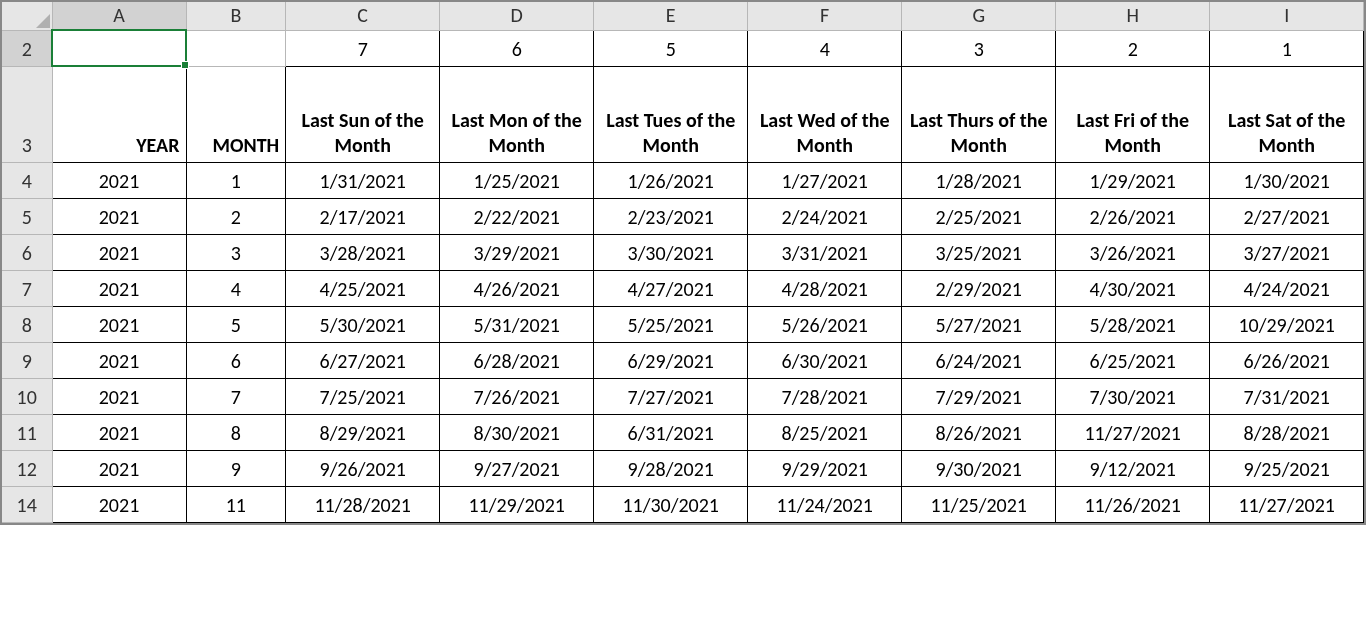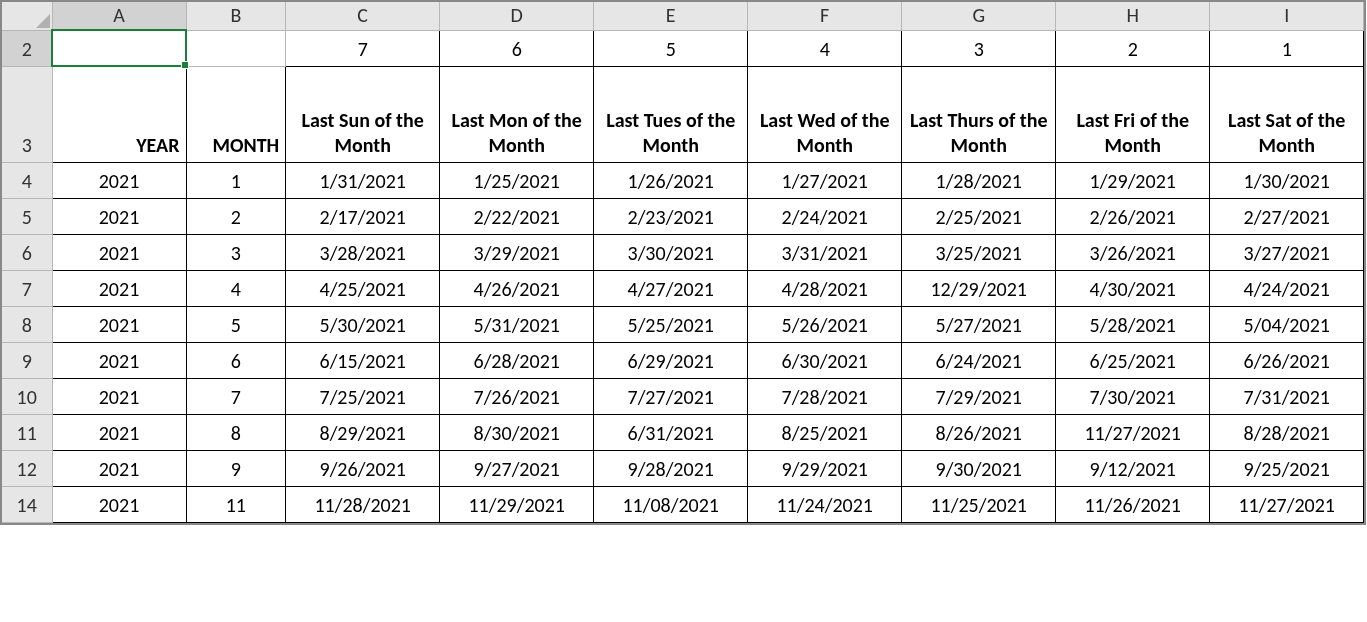--- a/index.html
+++ b/index.html
@@ -212,41 +212,41 @@
       <td class="cell">3/27/2021</td>
     </tr>
     <tr>
       <th class="row-head">7</th>
       <td class="cell">2021</td>
       <td class="cell">4</td>
       <td class="cell">4/25/2021</td>
       <td class="cell">4/26/2021</td>
       <td class="cell">4/27/2021</td>
       <td class="cell">4/28/2021</td>
-      <td class="cell">12/29/2021</td>
+      <td class="cell">2/29/2021</td>
       <td class="cell">4/30/2021</td>
       <td class="cell">4/24/2021</td>
     </tr>
     <tr>
       <th class="row-head">8</th>
       <td class="cell">2021</td>
       <td class="cell">5</td>
       <td class="cell">5/30/2021</td>
       <td class="cell">5/31/2021</td>
       <td class="cell">5/25/2021</td>
       <td class="cell">5/26/2021</td>
       <td class="cell">5/27/2021</td>
       <td class="cell">5/28/2021</td>
-      <td class="cell">5/04/2021</td>
+      <td class="cell">10/29/2021</td>
     </tr>
     <tr>
       <th class="row-head">9</th>
       <td class="cell">2021</td>
       <td class="cell">6</td>
-      <td class="cell">6/15/2021</td>
+      <td class="cell">6/27/2021</td>
       <td class="cell">6/28/2021</td>
       <td class="cell">6/29/2021</td>
       <td class="cell">6/30/2021</td>
       <td class="cell">6/24/2021</td>
       <td class="cell">6/25/2021</td>
       <td class="cell">6/26/2021</td>
     </tr>
     <tr>
       <th class="row-head">10</th>
       <td class="cell">2021</td>
@@ -282,21 +282,21 @@
       <td class="cell">9/30/2021</td>
       <td class="cell">9/12/2021</td>
       <td class="cell">9/25/2021</td>
     </tr>
     <tr>
       <th class="row-head">14</th>
       <td class="cell">2021</td>
       <td class="cell">11</td>
       <td class="cell">11/28/2021</td>
       <td class="cell">11/29/2021</td>
-      <td class="cell">11/08/2021</td>
+      <td class="cell">11/30/2021</td>
       <td class="cell">11/24/2021</td>
       <td class="cell">11/25/2021</td>
       <td class="cell">11/26/2021</td>
       <td class="cell">11/27/2021</td>
     </tr>
   </tbody>
 </table>
 </div>
 
 

